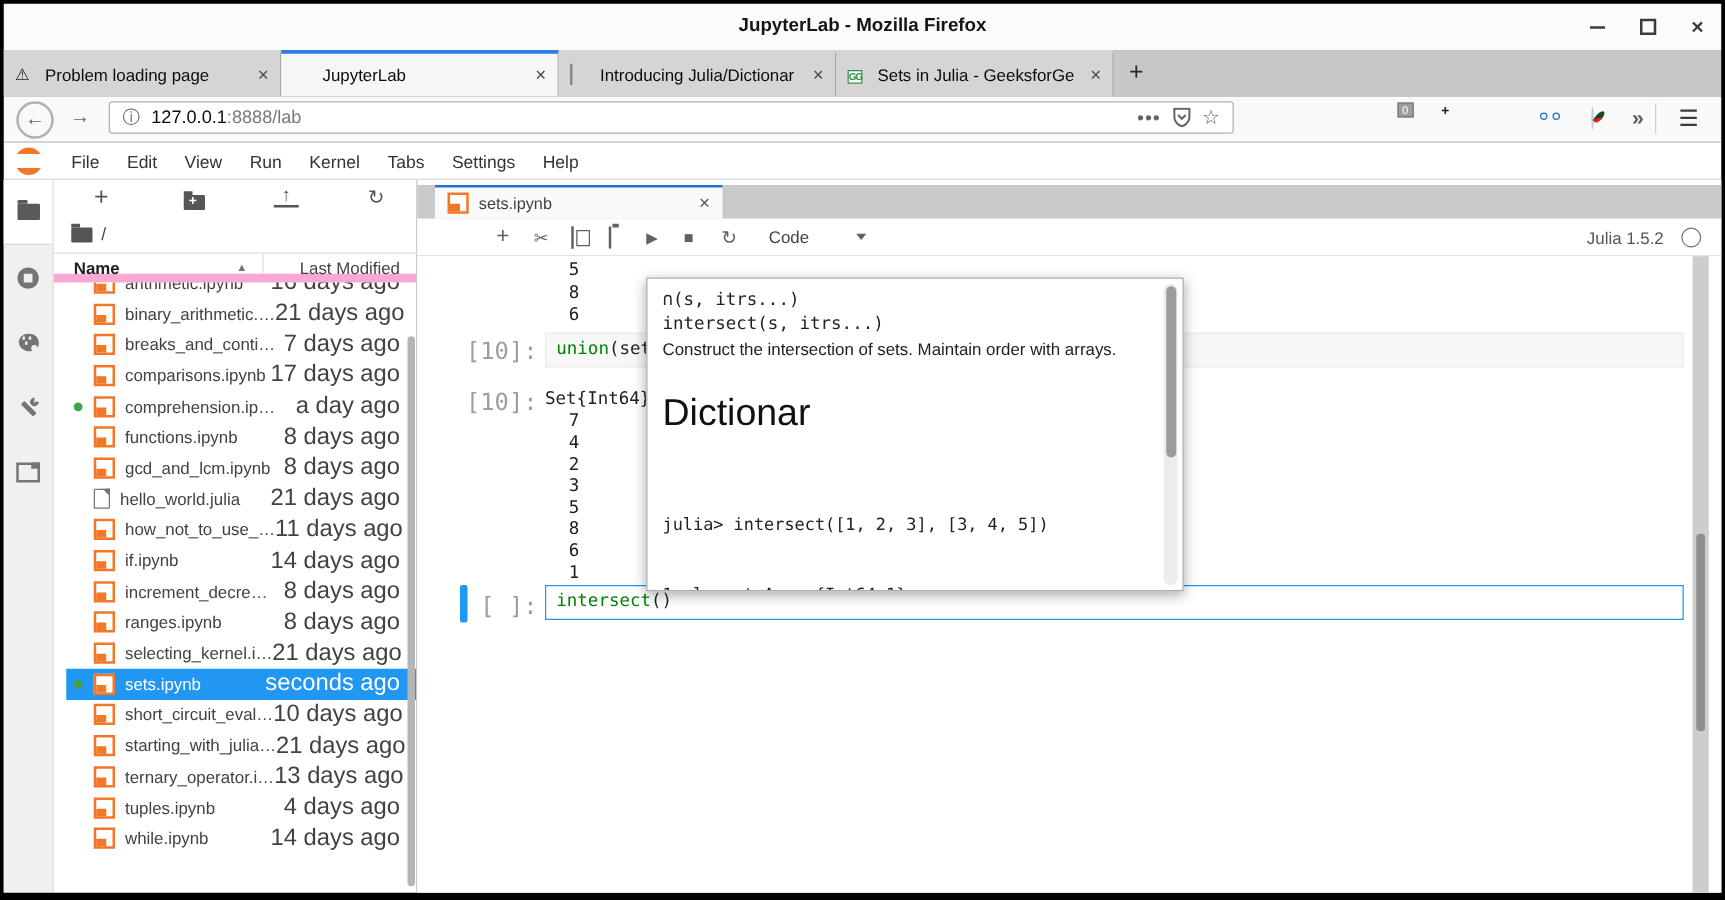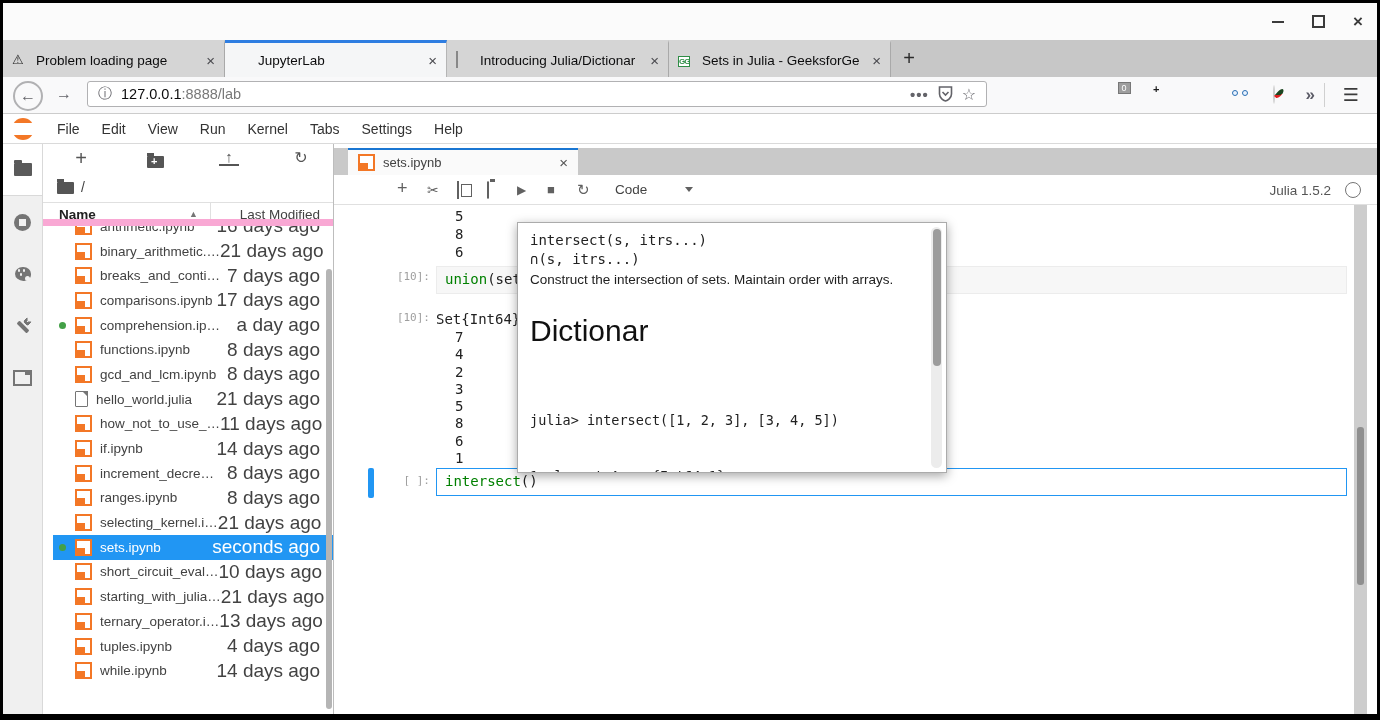--- a/index.html
+++ b/index.html
@@ -130,21 +130,21 @@
   .tbi-play{font-size:12px;}
   .tbi-stop{font-size:13px;}
   .tbi-refresh{font-size:15px;}
   .mode-select{display:flex;align-items:center;margin-left:8px;gap:38px;color:#424242;font-size:13.5px;}
   .caret-down{width:0;height:0;border-left:4.5px solid transparent;border-right:4.5px solid transparent;border-top:5px solid #616161;}
   .kernel-right{position:absolute;right:16px;top:0;height:30px;display:flex;align-items:center;gap:14px;}
   .kernel-name{font-size:13.5px;color:#555;}
   .kernel-status{width:14px;height:14px;border:1.5px solid #757575;border-radius:50%;}
   .nb-content{position:absolute;left:0;top:61px;right:0;bottom:0;background:#fff;font-family:"DejaVu Sans Mono",monospace;}
   .tail{position:absolute;left:121px;top:2px;font-size:14px;line-height:18px;color:#212121;}
-  .prompt{position:absolute;width:96px;text-align:right;font-size:11px;color:#9e9e9e;font-family:"DejaVu Sans Mono",monospace;white-space:pre;}
+  .prompt{position:absolute;width:96px;text-align:right;font-size:19px;color:#9e9e9e;font-family:"DejaVu Sans Mono",monospace;white-space:pre;}
   .in-box{position:absolute;left:102px;right:30px;height:28px;background:#f7f7f7;border:1px solid #ececec;box-sizing:border-box;padding:4px 8px;font-size:14px;white-space:pre;}
   .fn{color:#008000;}
   .rest{color:#212121;}
   .out-head{position:absolute;left:102px;font-size:14px;color:#212121;white-space:pre;}
   .out-items{position:absolute;left:121px;font-size:14px;line-height:17.3px;color:#212121;}
   .active-cell .in-box{background:#fff;border:1.5px solid #2196f3;}
   .collapser{position:absolute;left:34px;width:6px;height:30px;background:#2196f3;border-radius:2px;}
   .nb-scrolltrack{position:absolute;right:10px;top:0;bottom:0;width:13px;background:#cdcdcd;}
   .nb-scrollthumb{position:absolute;right:13px;top:222px;width:7px;height:158px;background:#8f8f8f;border-radius:3px;}
   
@@ -155,20 +155,21 @@
   .tt-code{margin-top:26px;font-family:"DejaVu Sans Mono",monospace;font-size:13.5px;line-height:18.5px;color:#212121;white-space:pre;}
   .tt-scroll{position:absolute;right:4px;top:4px;bottom:4px;width:11px;background:#ececec;border-radius:6px;}
   .tt-thumb{position:absolute;right:5.5px;top:6px;width:8px;height:137px;background:#9c9c9c;border-radius:4px;}
 </style>
 </head>
 <body>
 
 <div class="screen">
 
   <div class="titlebar">
+    <div class="win-title">JupyterLab - Mozilla Firefox</div>
     <div class="win-controls">
       <span class="wc-min"></span>
       <span class="wc-max"></span>
       <span class="wc-close">×</span>
     </div>
   </div>
 
   <div class="tabbar">
     <div class="ftab">
       <span class="fav" style="font-size:13px;color:#1b1b1b;">⚠</span>
@@ -462,22 +463,22 @@
           <div class="prompt" style="top:269px;">[ ]:</div>
           <div class="in-box" style="top:263px;"><span class="fn">intersect</span><span class="rest">()</span></div>
         </div>
         <div class="nb-scrolltrack"></div>
         <div class="nb-scrollthumb"></div>
       </div>
     </div>
   </div>
 
   <div class="tooltip">
+    <div class="tt-sig">∩(s, itrs...)</div>
     <div class="tt-sig">intersect(s, itrs...)</div>
-    <div class="tt-sig">∩(s, itrs...)</div>
     <div class="tt-desc">Construct the intersection of sets. Maintain order with arrays.</div>
     <div class="tt-head">Dictionar</div>
     <div class="tt-code">
       <div>julia&gt; intersect([1, 2, 3], [3, 4, 5])</div>
       <div>1-element Array{Int64,1}:</div>
       
       
       
     </div>
     <div class="tt-scroll"></div>

